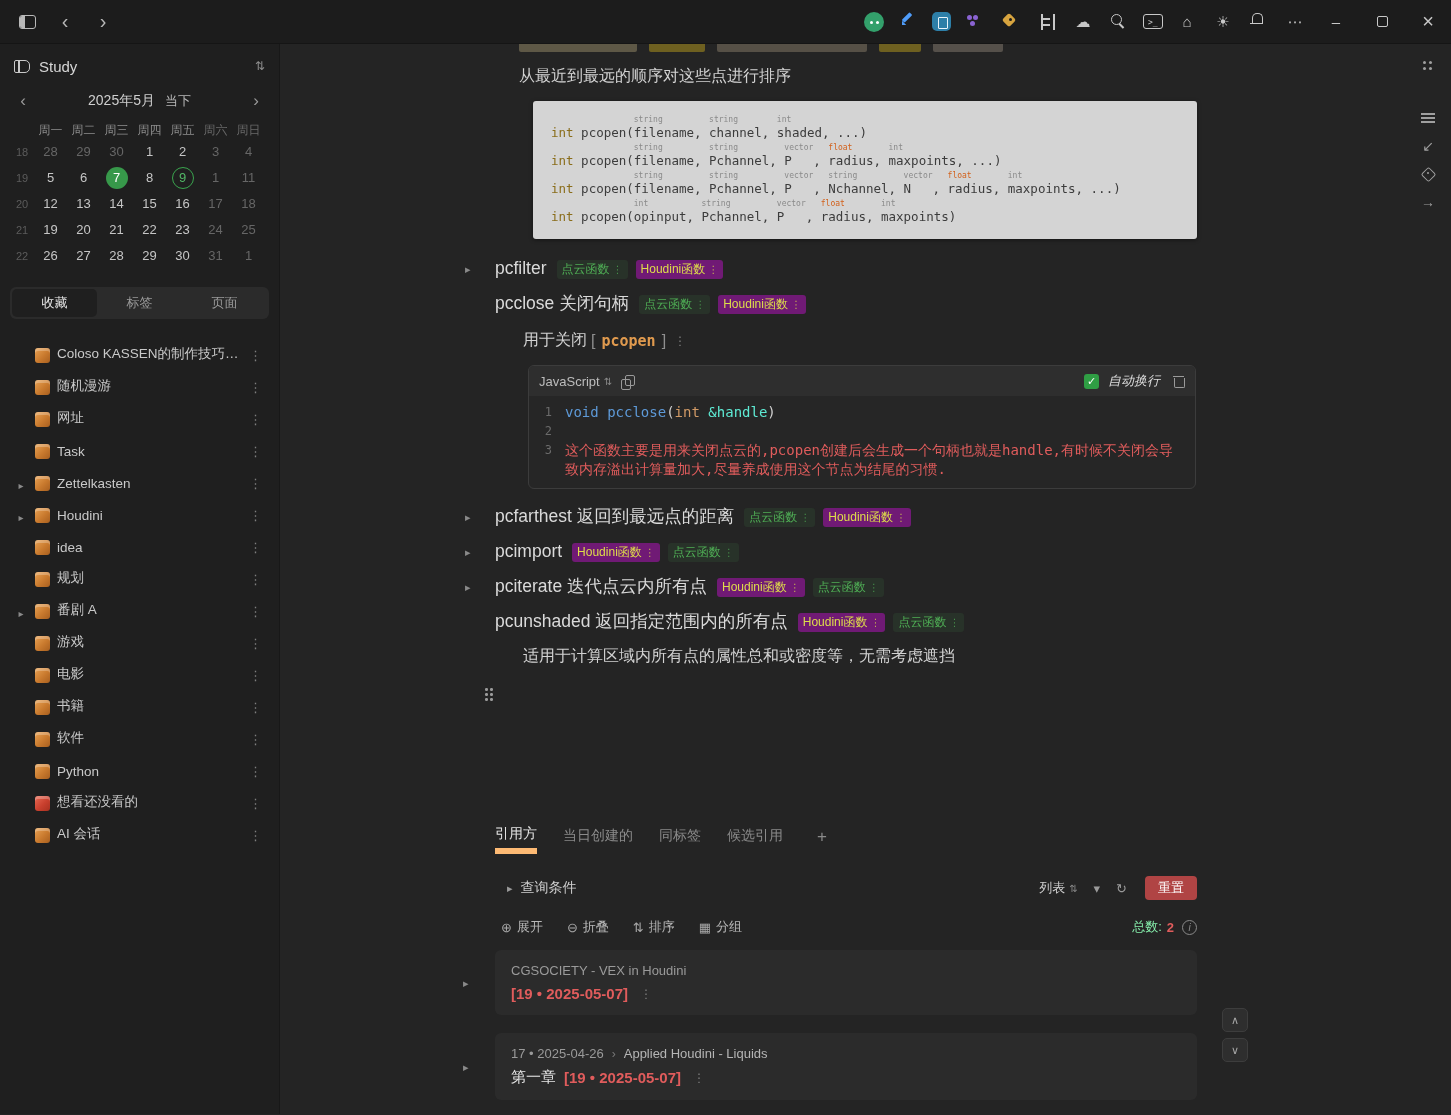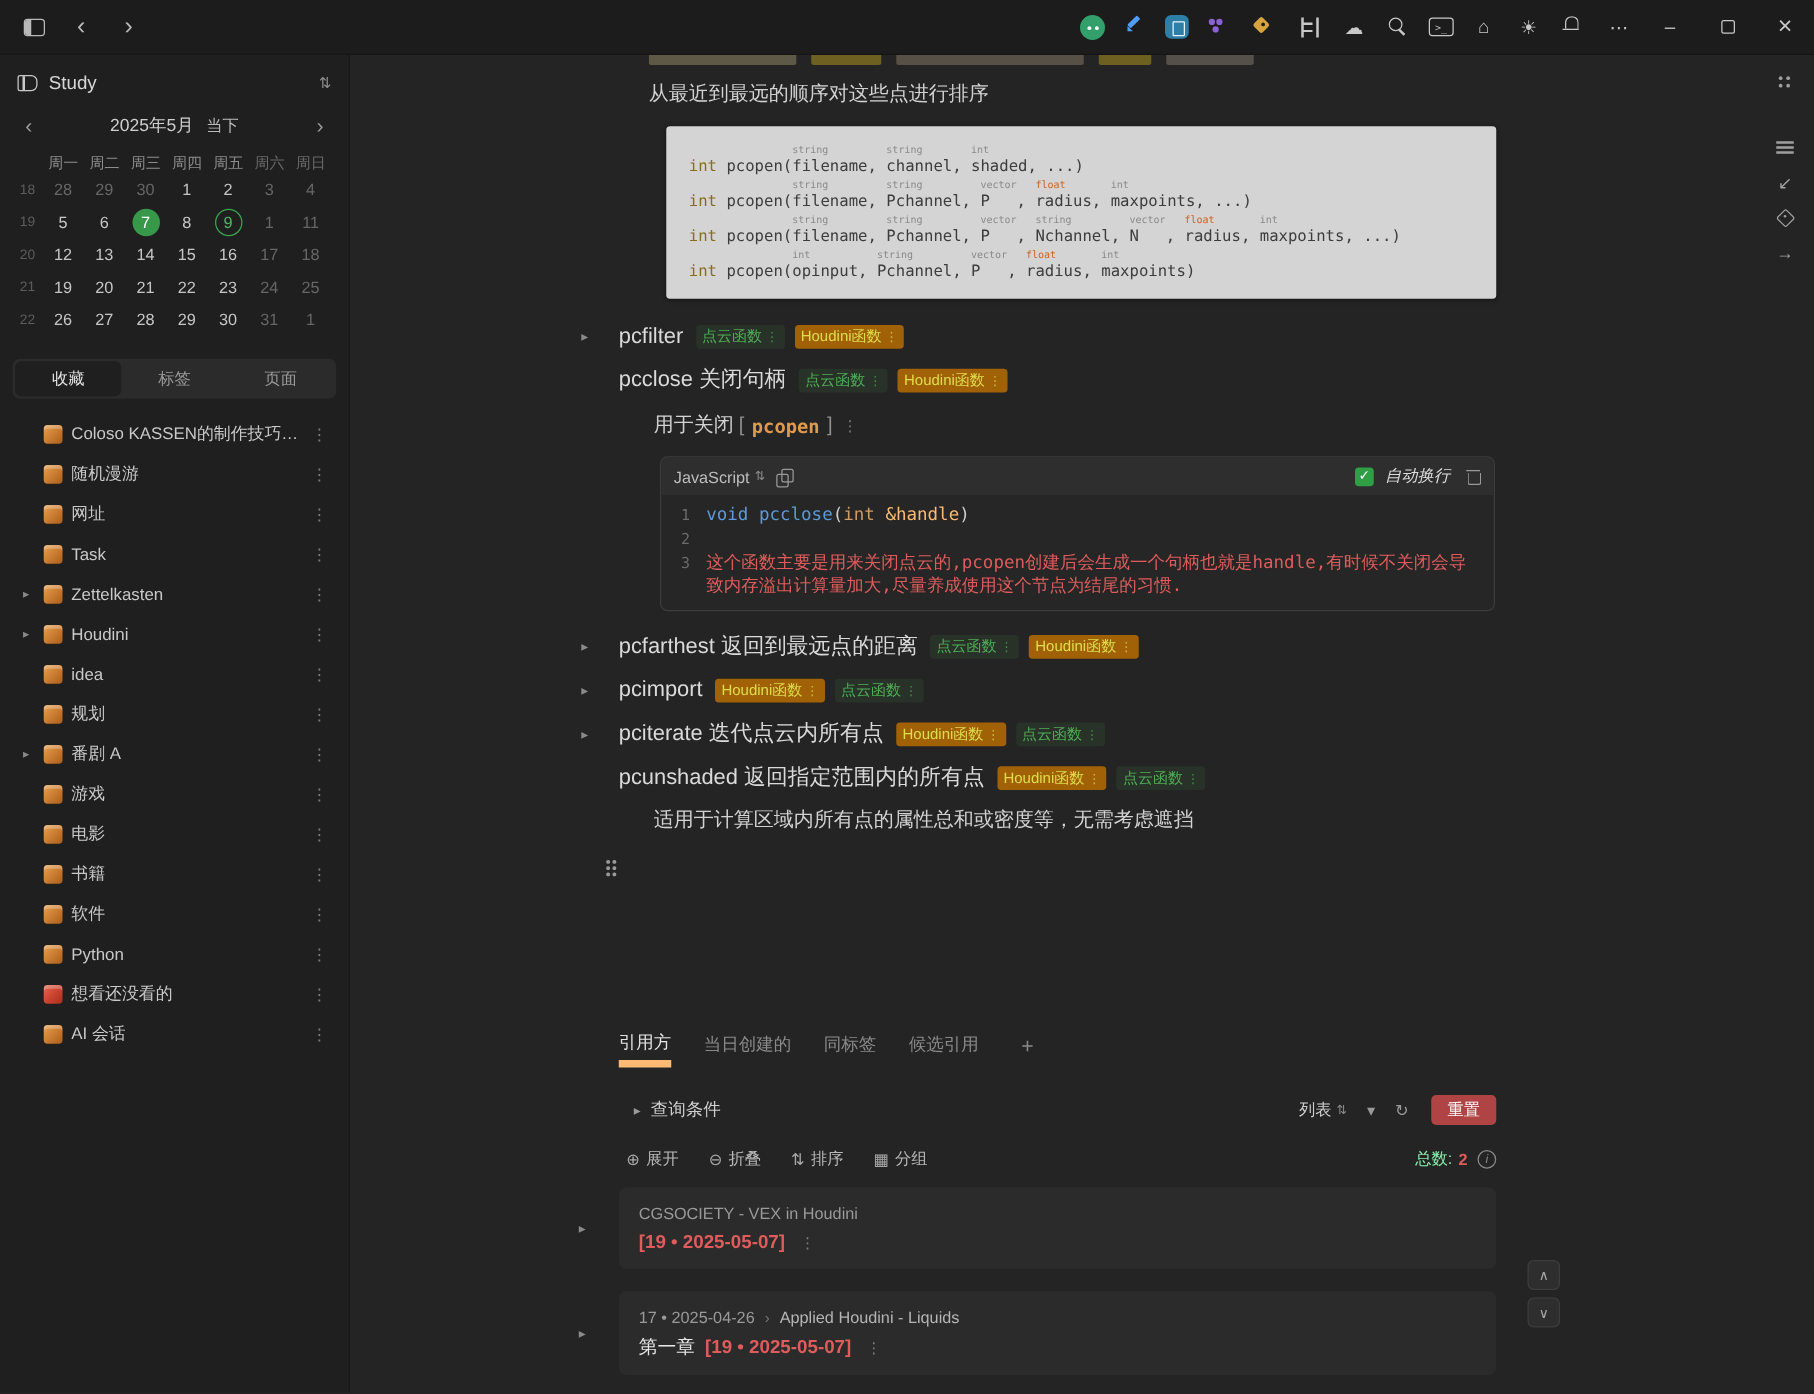--- a/index.html
+++ b/index.html
@@ -64,21 +64,21 @@
   .cal-day > span { width:22px; height:22px; line-height:22px; text-align:center; border-radius:50%; font-size:13px; color:#c6c6c6; }
   .cal-day.dim > span { color:#666; }
   .cal-day.sel > span { background:#37984a; color:#fff; }
   .cal-day.today > span { border:1.5px solid #3aa44e; line-height:19px; color:#52b866; }
 
   .seg { display:flex; margin:10px 10px 8px; background:#2b2b2b; border-radius:6px; padding:2px; }
   .seg-item { flex:1; text-align:center; padding:5px 0; font-size:13px; color:#9a9a9a; border-radius:5px; }
   .seg-item.active { background:#1f1f1f; color:#e5e5e5; }
 
   .nb-list { padding:4px 6px; }
-  .nb-item { height:32px; display:flex; align-items:center; gap:7px; padding:0 8px; border-radius:6px; }
+  .nb-item { height:32px; display:flex; align-items:flex-end; gap:7px; padding:0 8px; border-radius:6px; }
   .nb-chev { width:14px; text-align:center; color:#8a8a8a; font-size:10px; flex-shrink:0; }
   .nb-cube { width:15px; height:15px; border-radius:3px; flex-shrink:0;
     background:linear-gradient(135deg,#e8a254 0%,#c97a2e 55%,#a85f1f 100%);
     box-shadow:inset 0 3px 0 rgba(255,255,255,.25); }
   .nb-cube.red { background:linear-gradient(135deg,#e86a54 0%,#c9402e 55%,#a8301f 100%); }
   .nb-label { flex:1; color:#c9c9c9; font-size:13.5px; white-space:nowrap; overflow:hidden; text-overflow:ellipsis; }
   .nb-more { color:#7f7f7f; font-size:13px; padding:0 3px; }
 
   
   .doc { position:absolute; left:215px; top:0; width:702px; }
@@ -100,21 +100,21 @@
   .tok .ann.orange { color:#d2601a; }
   .tok .tc { font-size:12.5px; line-height:16px; color:#3c3c3c; font-family:"DejaVu Sans Mono",monospace; white-space:pre; }
   .tok .tc.kw { color:#8a6d1a; }
 
   .h-row { position:relative; min-height:26px; margin:9px 0; display:flex; align-items:center; gap:10px; }
   .h-arrow { position:absolute; left:-30px; top:8px; color:#8a8a8a; font-size:11px; }
   .h-text { color:#dadada; font-size:17.5px; font-weight:500; }
   .tagwrap { display:flex; gap:8px; align-items:center; padding-top:3px; }
   .chip { font-size:12px; padding:1px 5px; border-radius:3px; display:inline-flex; align-items:center; gap:3px; white-space:nowrap; }
   .chip.green { color:#4fae55; background:rgba(79,174,85,.10); }
-  .chip.yellow { color:#dede4a; background:#a16207; }
+  .chip.yellow { color:#dede4a; background:#701a75; }
   .chip .dots { opacity:.75; font-size:10px; }
 
   .close-para { margin:14px 0 14px 28px; color:#d2d2d2; font-size:16px; display:flex; align-items:center; gap:4px; }
   .brk { color:#8f8f8f; }
   .bref { color:#e09a4e; font-family:"DejaVu Sans Mono",monospace; font-size:15px; font-weight:bold; padding:0 2px; }
   .more-dots { color:#7f7f7f; font-size:12px; margin-left:4px; }
 
   .code-block { margin:0 0 14px 33px; width:668px; border:1px solid #3c3c3c; border-radius:6px; overflow:hidden; background:#262626; }
   .code-head { height:30px; background:#2e2e2e; display:flex; align-items:center; gap:9px; padding:0 10px; }
   .code-lang { color:#bdbdbd; font-size:13px; display:flex; align-items:center; gap:4px; }
@@ -128,21 +128,21 @@
   .trash-icon { position:relative; width:12px; height:13px; margin-left:4px; }
   .trash-icon::before { content:""; position:absolute; left:1px; top:3px; width:9px; height:9px; border:1.2px solid #9a9a9a; border-top:none; border-radius:0 0 2px 2px; }
   .trash-icon::after { content:""; position:absolute; left:0; top:1px; width:11px; height:1.5px; background:#9a9a9a; }
   .code-body { padding:7px 0 9px; font-family:"DejaVu Sans Mono",monospace; font-size:14px; }
   .code-line { display:flex; min-height:19px; line-height:19px; }
   .gutter { width:36px; text-align:right; padding-right:13px; color:#6b6b6b; font-size:12px; flex-shrink:0; }
   .code-text { color:#d4d4d4; white-space:pre-wrap; padding-right:14px; word-break:break-all; }
   .code-text .kw { color:#5e9ad8; }
   .code-text .fn { color:#5e9ad8; }
   .code-text .type { color:#d19a66; }
-  .code-text .var { color:#fdba74; }
+  .code-text .var { color:#5eead4; }
   .code-text .pl { color:#cfcfcf; }
   .code-text .comment { color:#e05c5c; }
 
   .unshaded-para { margin:12px 0 0 28px; color:#d2d2d2; font-size:16px; }
 
   .drag-handle { position:relative; width:14px; height:16px; margin:20px 0 0 -12px; }
   .drag-handle::before { content:""; position:absolute; left:2px; top:1px; width:2.5px; height:2.5px; border-radius:50%; background:#9a9a9a;
     box-shadow:5px 0 0 #9a9a9a, 0 5px 0 #9a9a9a, 5px 5px 0 #9a9a9a, 0 10px 0 #9a9a9a, 5px 10px 0 #9a9a9a; }
 
   

